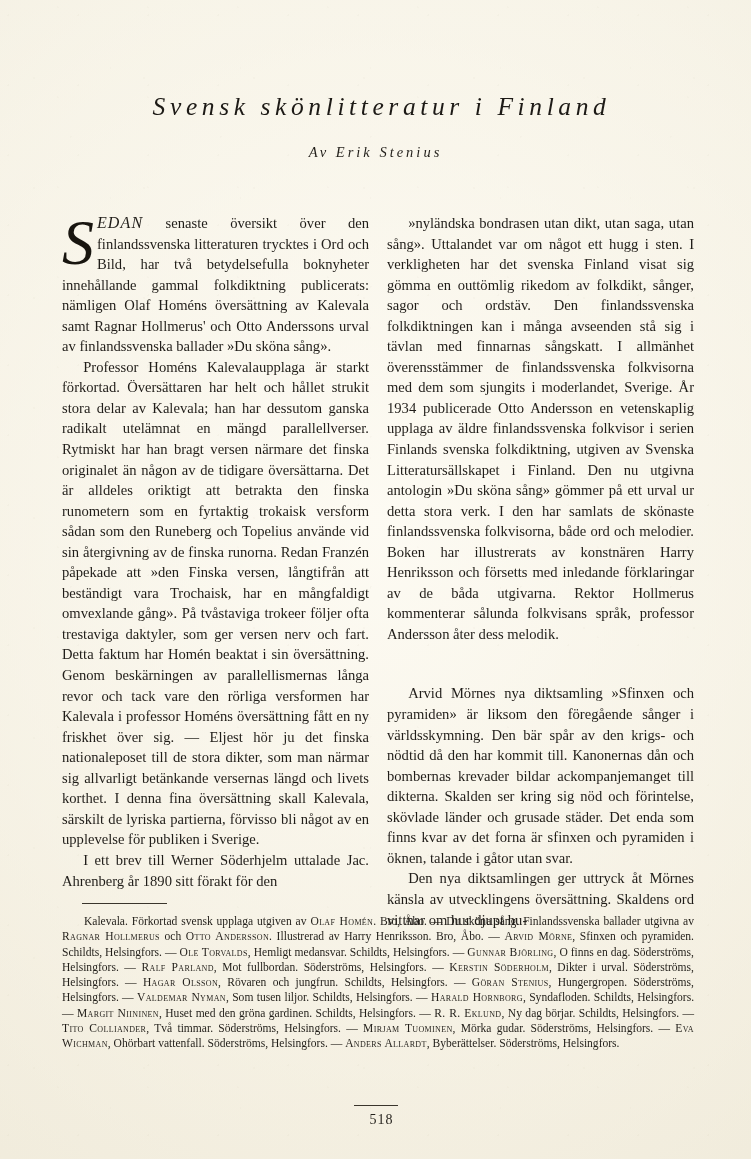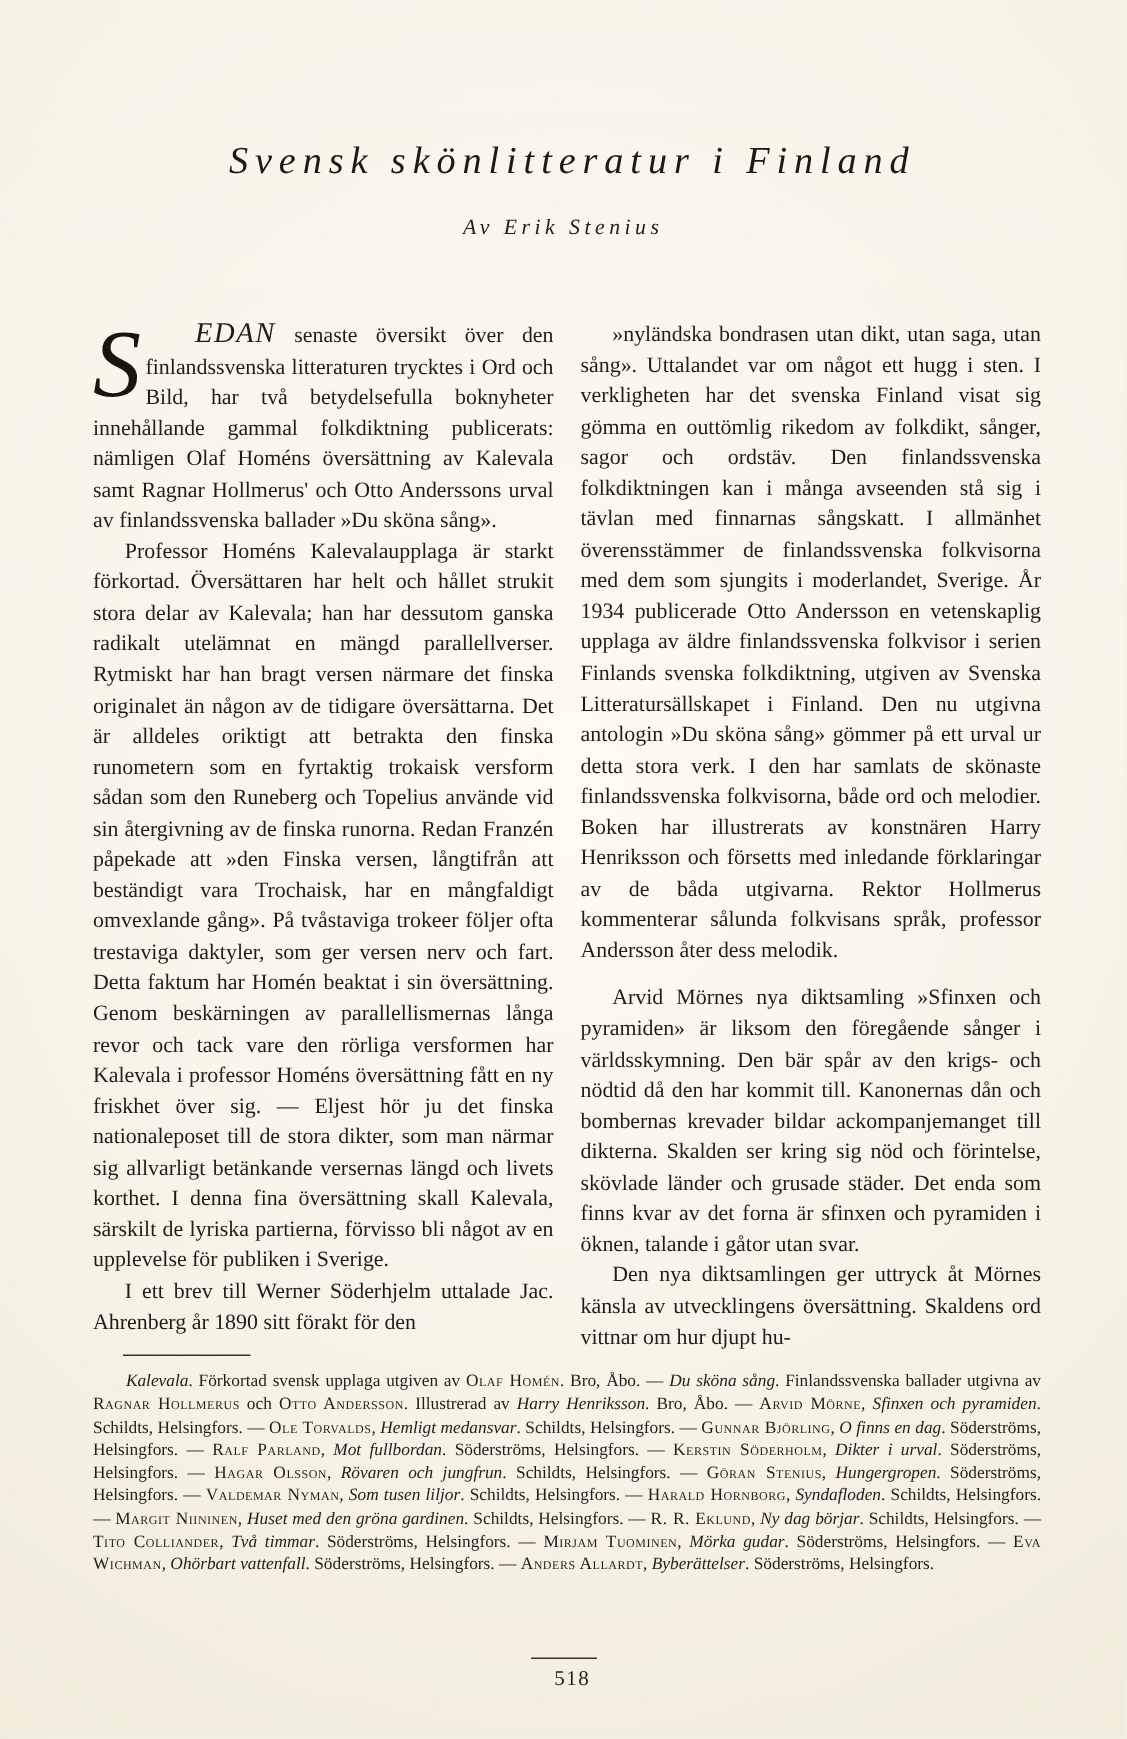--- a/index.html
+++ b/index.html
@@ -81,37 +81,36 @@
     hyphens: none;
   }
   .col-left { left: 0; }
   .col-right { left: 325px; }
 
   .col p {
     margin: 0;
     text-indent: 1.45em;
   }
   .col p.no-indent { text-indent: 0; }
-  .col p.gap-before { margin-top: 11px; font-family: Liberation Serif, serif; }
+  .col p.gap-before { margin-top: 39px; font-family: Liberation Serif, serif; }
 
   .dropcap {
     float: left;
     font-family: "Liberation Serif", "DejaVu Serif", serif;
     font-style: italic;
     font-size: 64px;
     line-height: 0.80;
     margin: 4px 3px 0 0;
     padding: 0;
     color: #18150f;
   }
   .smallcaps-lead {
     font-style: italic;
     letter-spacing: 1.1px;
-    font-size: 19px;
-    margin-left: 33px;
+    font-size: 16px;
   }
   .oldstyle { font-feature-settings: "onum" 1; padding-left: 12px; }
 
   .footnote-rule {
     position: absolute;
     left: 82px;
     top: 903px;
     width: 85px;
     height: 1px;
     background: #3a352c;
@@ -128,21 +127,21 @@
     color: #211e19;
   }
   .footnote p {
     margin: 0;
     text-indent: 1.9em;
   }
   .sc {
     font-variant: small-caps;
     letter-spacing: 0.35px;
   }
-  .it { font-style: italic; }
+  .it { }
 
   .page-number-rule {
     position: absolute;
     left: 50%;
     transform: translateX(-50%);
     top: 1105px;
     width: 44px;
     height: 1px;
     background: #3a352c;
   }

